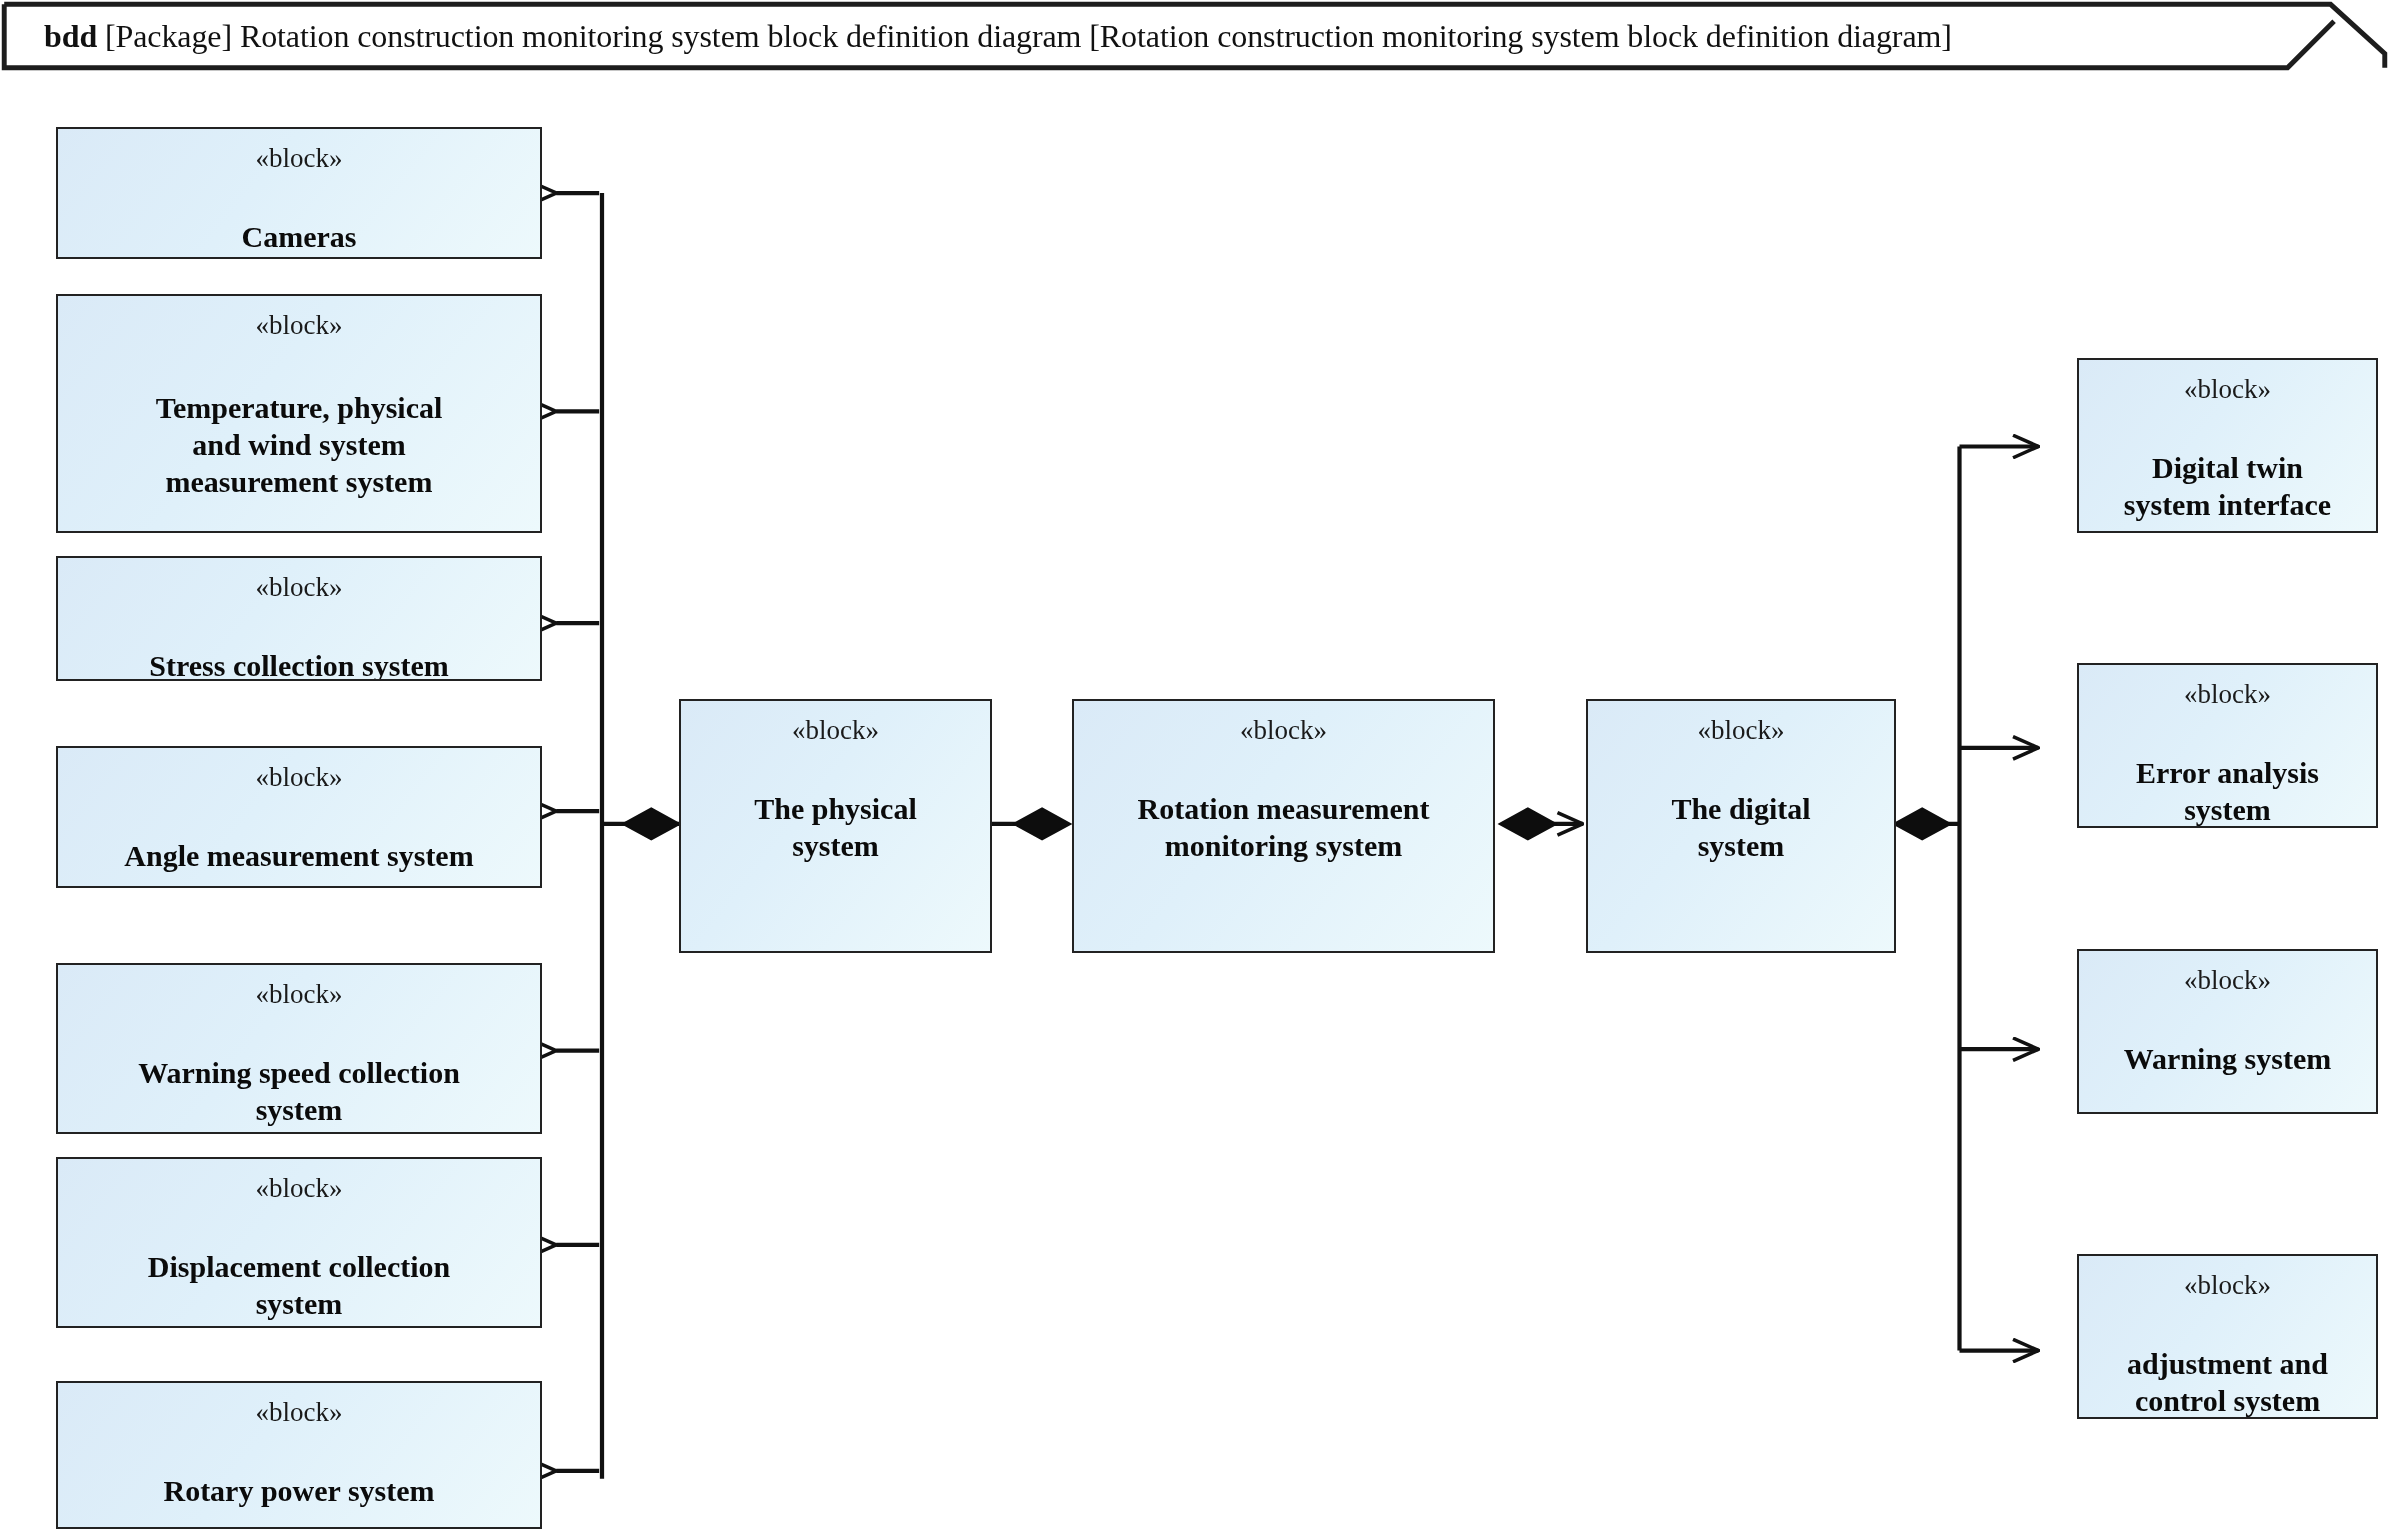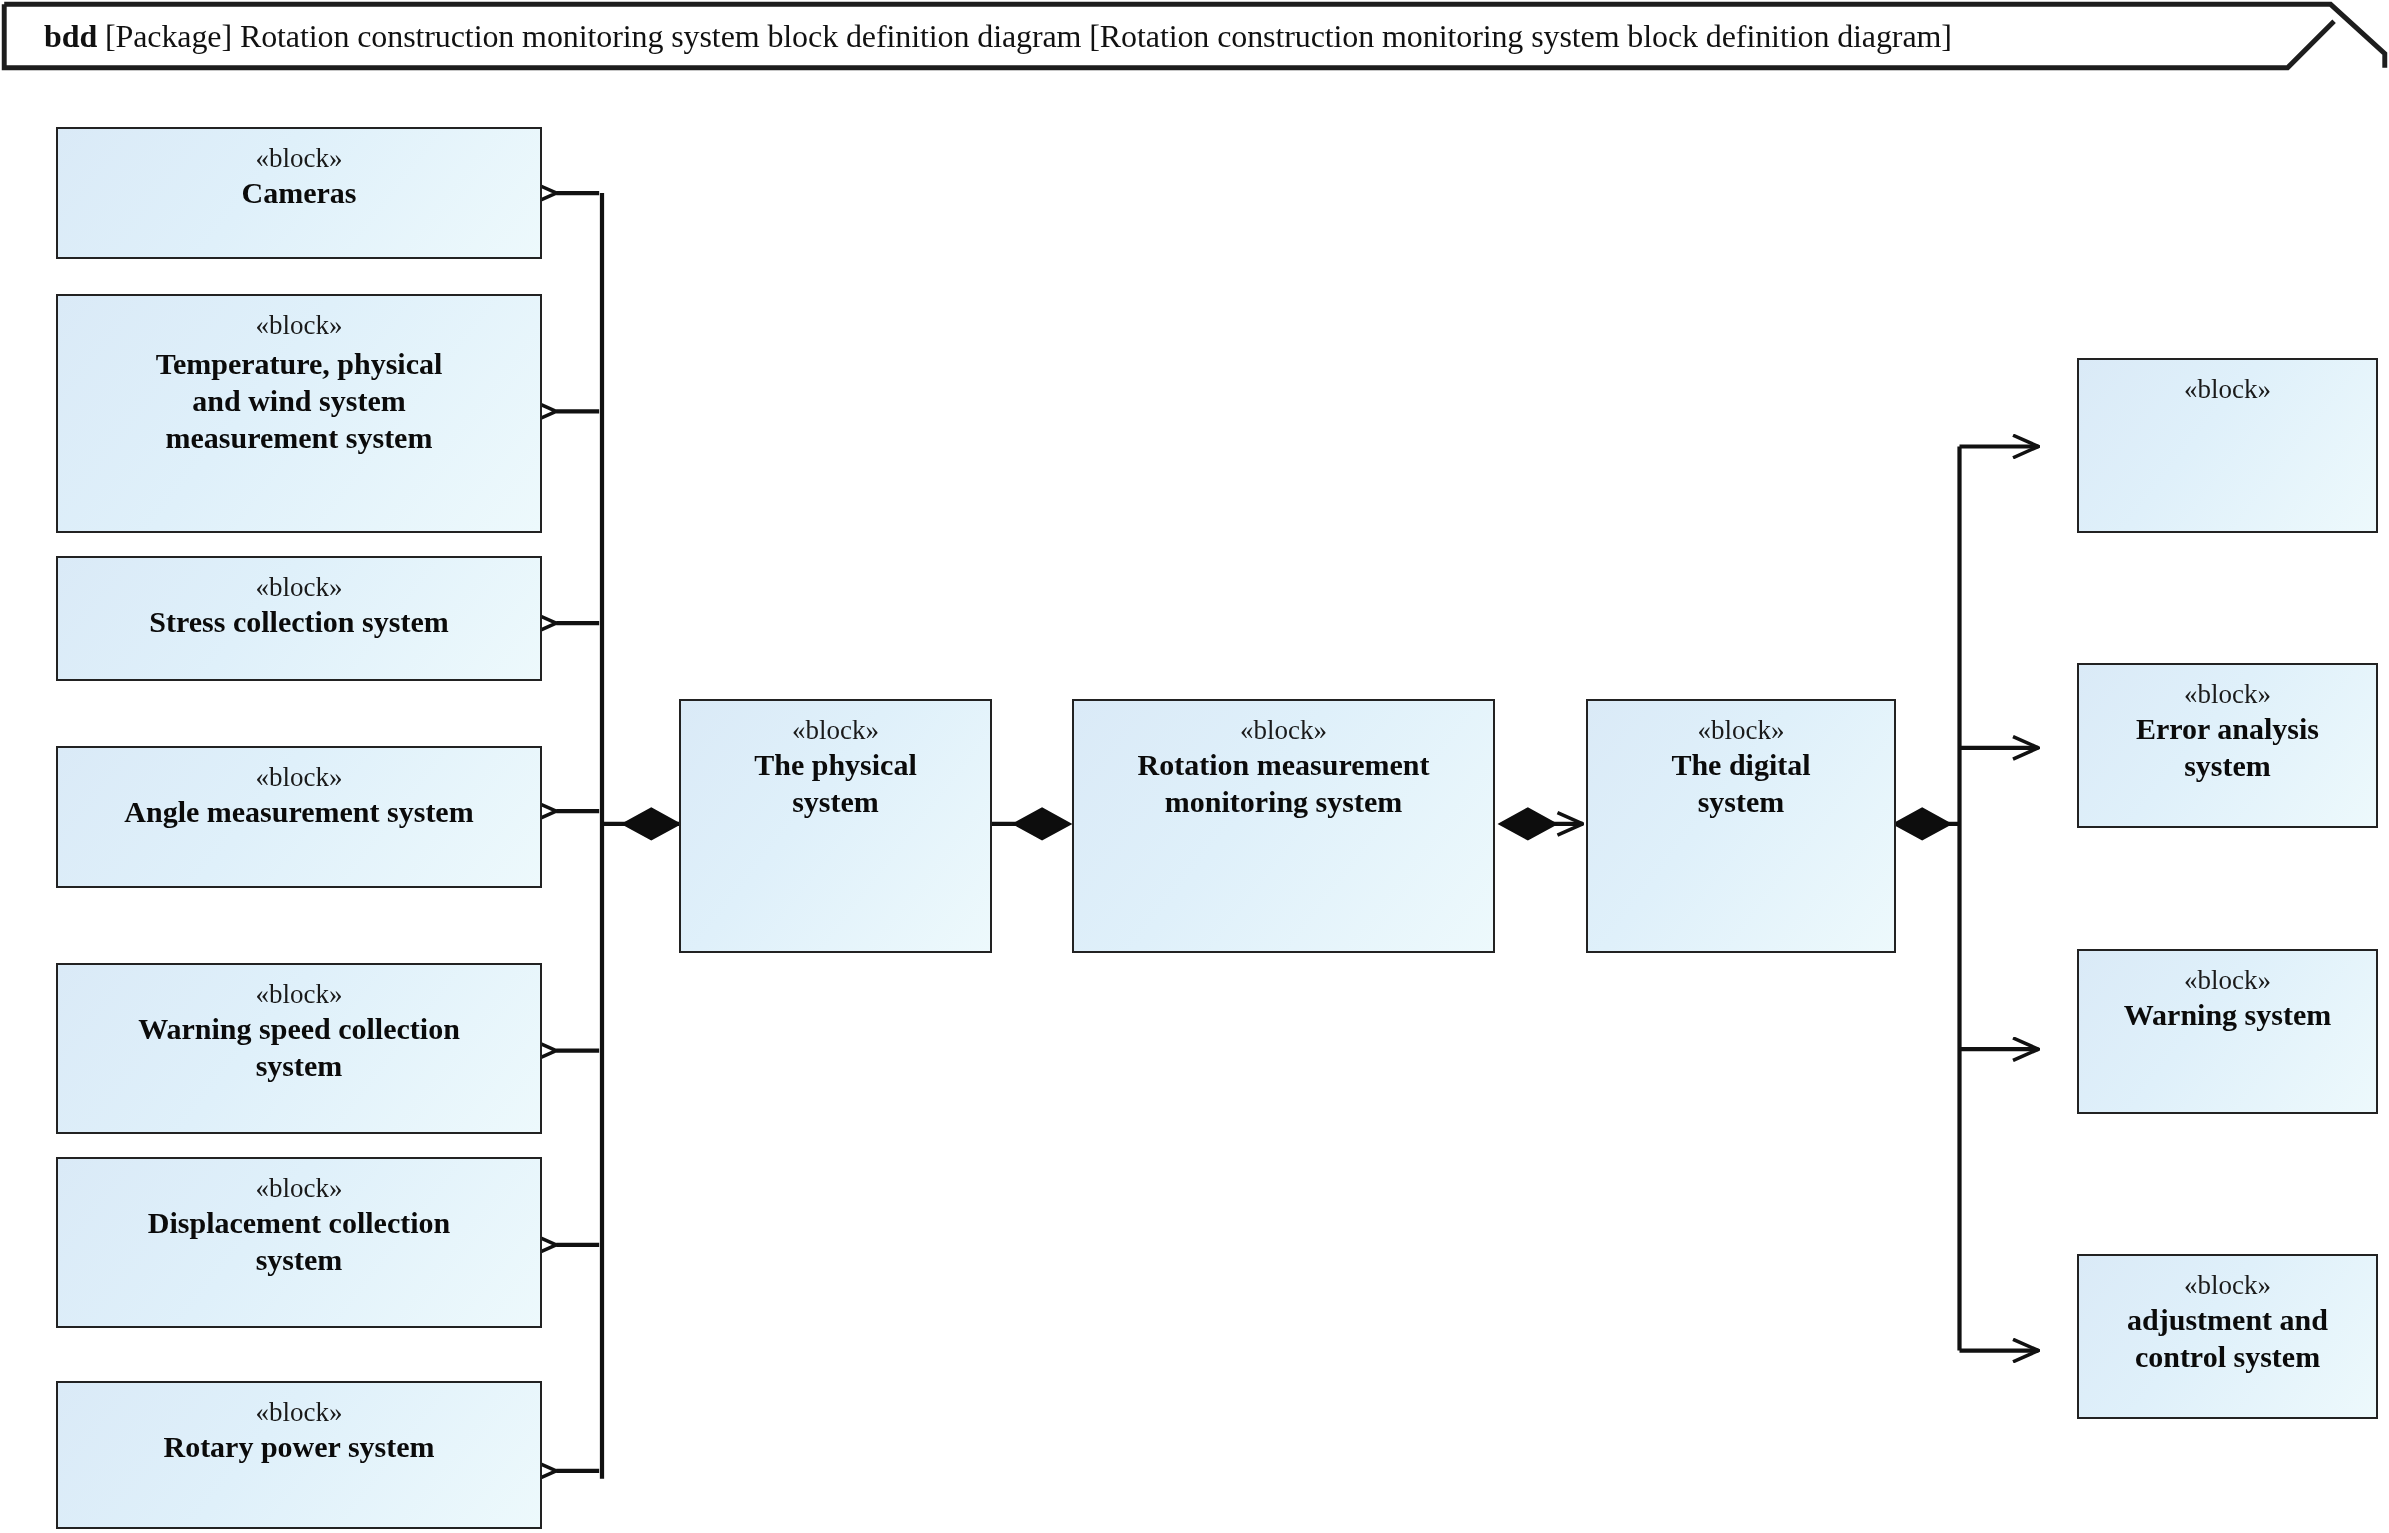--- a/index.html
+++ b/index.html
@@ -27,20 +27,21 @@
   .block{
     position:absolute;
     box-sizing:border-box;
     border:2.8px solid #222222;
     background:linear-gradient(128deg,#daeaf7 0%,#dff0fa 42%,#edf9fc 100%);
     display:flex;
     flex-direction:column;
     align-items:center;
     padding-top:12.7px;
     overflow:hidden;
+    gap:44px;
   }
   .stereo{
     font-size:27px;
     line-height:32px;
     color:#1a1a1a;
     font-weight:normal;
     text-align:center;
   }
   .bname{
     font-size:30px;
@@ -177,20 +178,24 @@
   <div class="block" style="left:1586px;top:699px;width:310px;height:254px;">
     <div class="stereo">«block»</div>
     <div class="bname">
       <span>The digital</span><br>
       <span>system</span>
     </div>
   </div>
 
   <div class="block" style="left:2077px;top:358px;width:301px;height:175px;">
     <div class="stereo">«block»</div>
+    <div class="bname">
+      <span>Digital twin</span><br>
+      <span>system interface</span>
+    </div>
   </div>
 
   <div class="block" style="left:2077px;top:663px;width:301px;height:165px;">
     <div class="stereo">«block»</div>
     <div class="bname">
       <span>Error analysis</span><br>
       <span>system</span>
     </div>
   </div>
 

